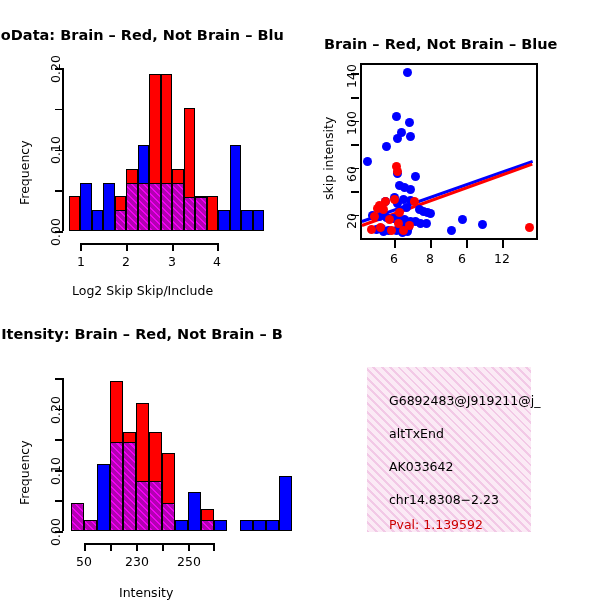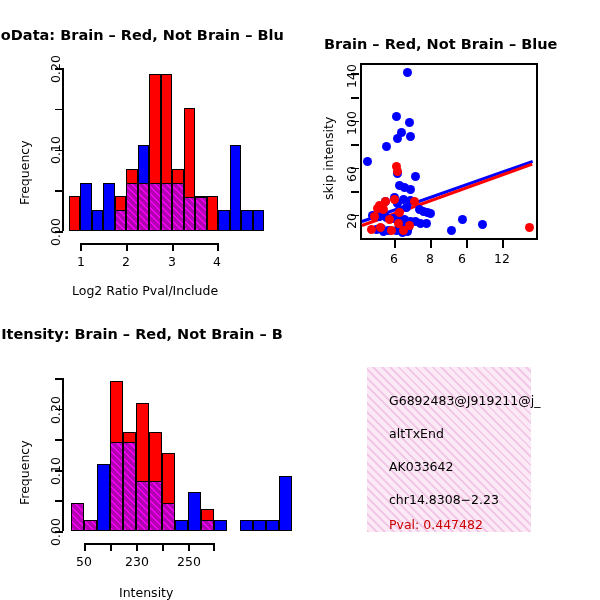--- a/index.html
+++ b/index.html
@@ -60,21 +60,21 @@
 </style>
 </head>
 <body>
 
 <div class="panel" style="left:0;top:0;width:300px;height:300px;">
 
   <div class="ptitle" style="position:absolute;left:-32px;top:27px;">RatioData: Brain – Red, Not Brain – Blu</div>
 
   <div class="vert axlab" style="position:absolute;left:17px;top:205px;">Frequency</div>
 
-  <div class="axlab" style="position:absolute;left:72px;top:283px;">Log2 Ratio Pval/Include</div>
+  <div class="axlab" style="position:absolute;left:72px;top:283px;">Log2 Skip Skip/Include</div>
 
   <div>
     <div class="axisline" style="left:62px;top:68px;width:2.2px;height:163px;"></div>
     <div class="tickh" style="left:55px;top:68px;width:8px;"></div>
     <div class="tickh" style="left:55px;top:108.7px;width:8px;"></div>
     <div class="tickh" style="left:55px;top:149.5px;width:8px;"></div>
     <div class="tickh" style="left:55px;top:190.2px;width:8px;"></div>
     <div class="tickh" style="left:55px;top:231px;width:8px;"></div>
     <div class="vert ticklab" style="position:absolute;left:48px;top:83px;">0.20</div>
     <div class="vert ticklab" style="position:absolute;left:48px;top:164px;">0.10</div>
@@ -290,14 +290,14 @@
     <div class="bar blue" style="left:266px;width:13px;height:11px;"></div>
     <div class="bar blue" style="left:279px;width:13px;height:55px;"></div>
   </div>
 </div>
 
 <div id="info-box">
   <div class="line" style="top:26px;">G6892483@J919211@j_</div>
   <div class="line" style="top:59px;">altTxEnd</div>
   <div class="line" style="top:92px;">AK033642</div>
   <div class="line" style="top:125px;">chr14.8308−2.23</div>
-  <div class="line pval" style="top:150px;">Pval: 0.447482</div>
+  <div class="line pval" style="top:150px;">Pval: 1.139592</div>
 </div>
 
 </body></html>

